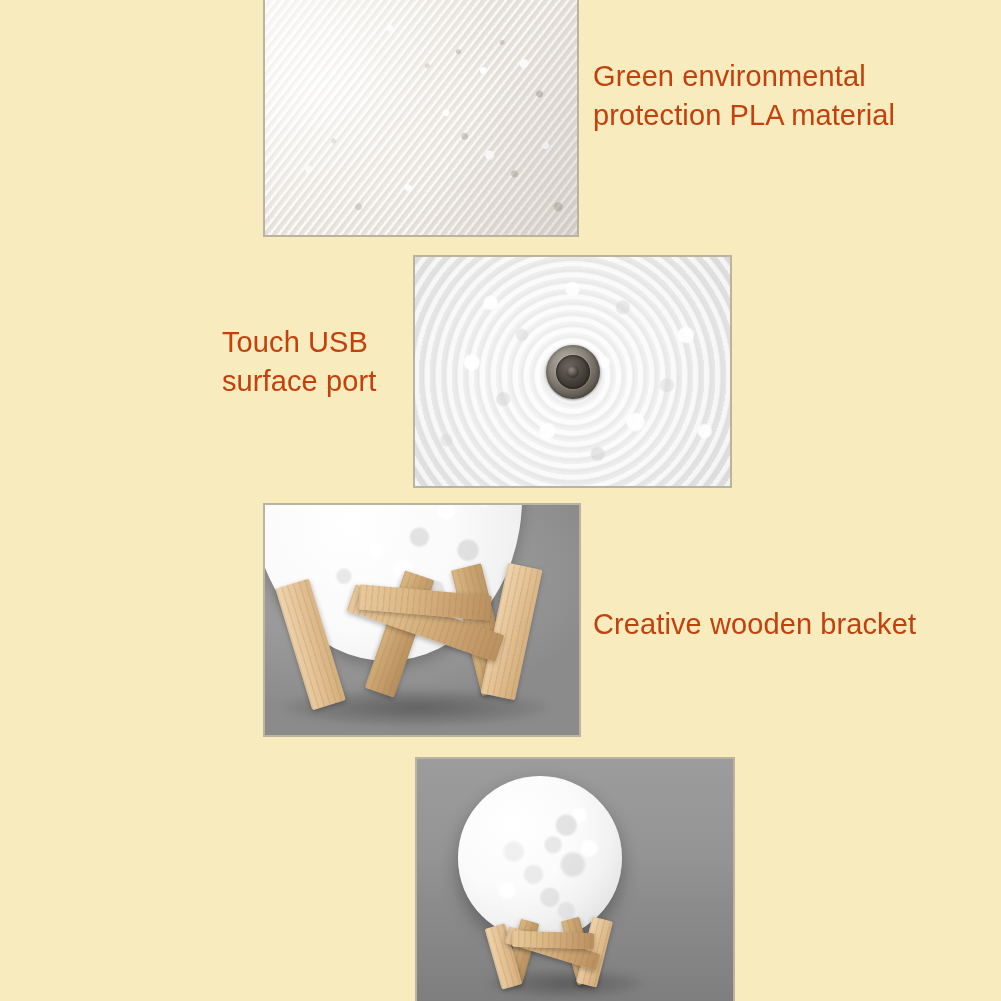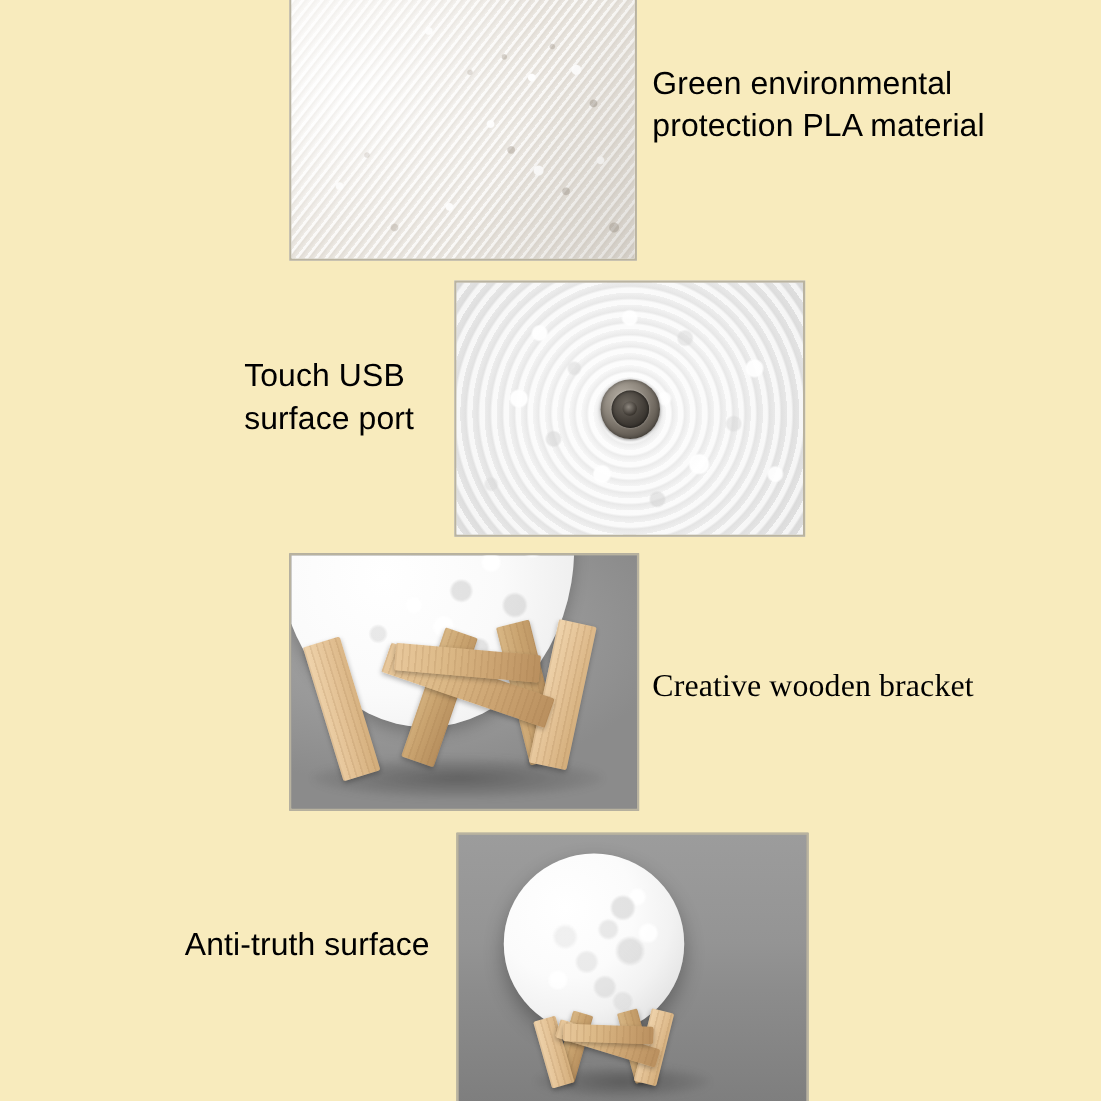--- a/index.html
+++ b/index.html
@@ -271,29 +271,29 @@
       radial-gradient(circle at 46% 60%, rgba(210,210,210,.4) 0 8px, transparent 11px),
       radial-gradient(circle at 56% 74%, rgba(204,204,204,.45) 0 8px, transparent 11px),
       radial-gradient(circle at 34% 46%, rgba(214,214,214,.35) 0 8px, transparent 12px),
       radial-gradient(circle at 30% 70%, rgba(255,255,255,.85) 0 7px, transparent 10px),
       radial-gradient(circle at 66% 82%, rgba(206,206,206,.4) 0 7px, transparent 10px);
   }
 
   
   .caption {
     position: absolute;
-    color: #000000;
+    color: #c2410c;
     font-size: 29px;
     line-height: 1.33;
     letter-spacing: .1px;
     white-space: pre-line;
   }
   #caption-material { left: 593px; top: 57px; width: 340px; }
   #caption-port     { left: 222px; top: 323px; width: 220px; }
-  #caption-bracket  { left: 593px; top: 605px; width: 360px; font-family: Liberation Serif, serif; }
+  #caption-bracket  { left: 593px; top: 605px; width: 360px; }
   #caption-surface  { left: 168px; top: 840px; width: 300px; }
 </style>
 </head>
 <body>
 
 <div id="infographic">
 
   <div class="photo-panel" id="panel-material" aria-label="Macro close-up of the white textured PLA moon lamp surface">
     <div class="pla-base"></div>
     <div class="pla-ridge"></div>
@@ -364,15 +364,14 @@
     <div class="wood light" style="left:53%; top:65%; width:6.5%; height:28%; transform:rotate(14deg); border-radius:2px;">
       <div class="wood-grain"></div>
     </div>
     <div class="wood" style="left:28%; top:74%; width:30%; height:7%; transform:rotate(17deg); border-radius:2px;">
       <div class="wood-grain"></div>
     </div>
     <div class="wood" style="left:30%; top:71%; width:26%; height:6.5%; transform:rotate(2deg); border-radius:2px;">
       <div class="wood-grain"></div>
     </div>
   </div>
-  <div class="caption" id="caption-surface">Anti-truth surface</div>
 
 </div>
 
 </body></html>

